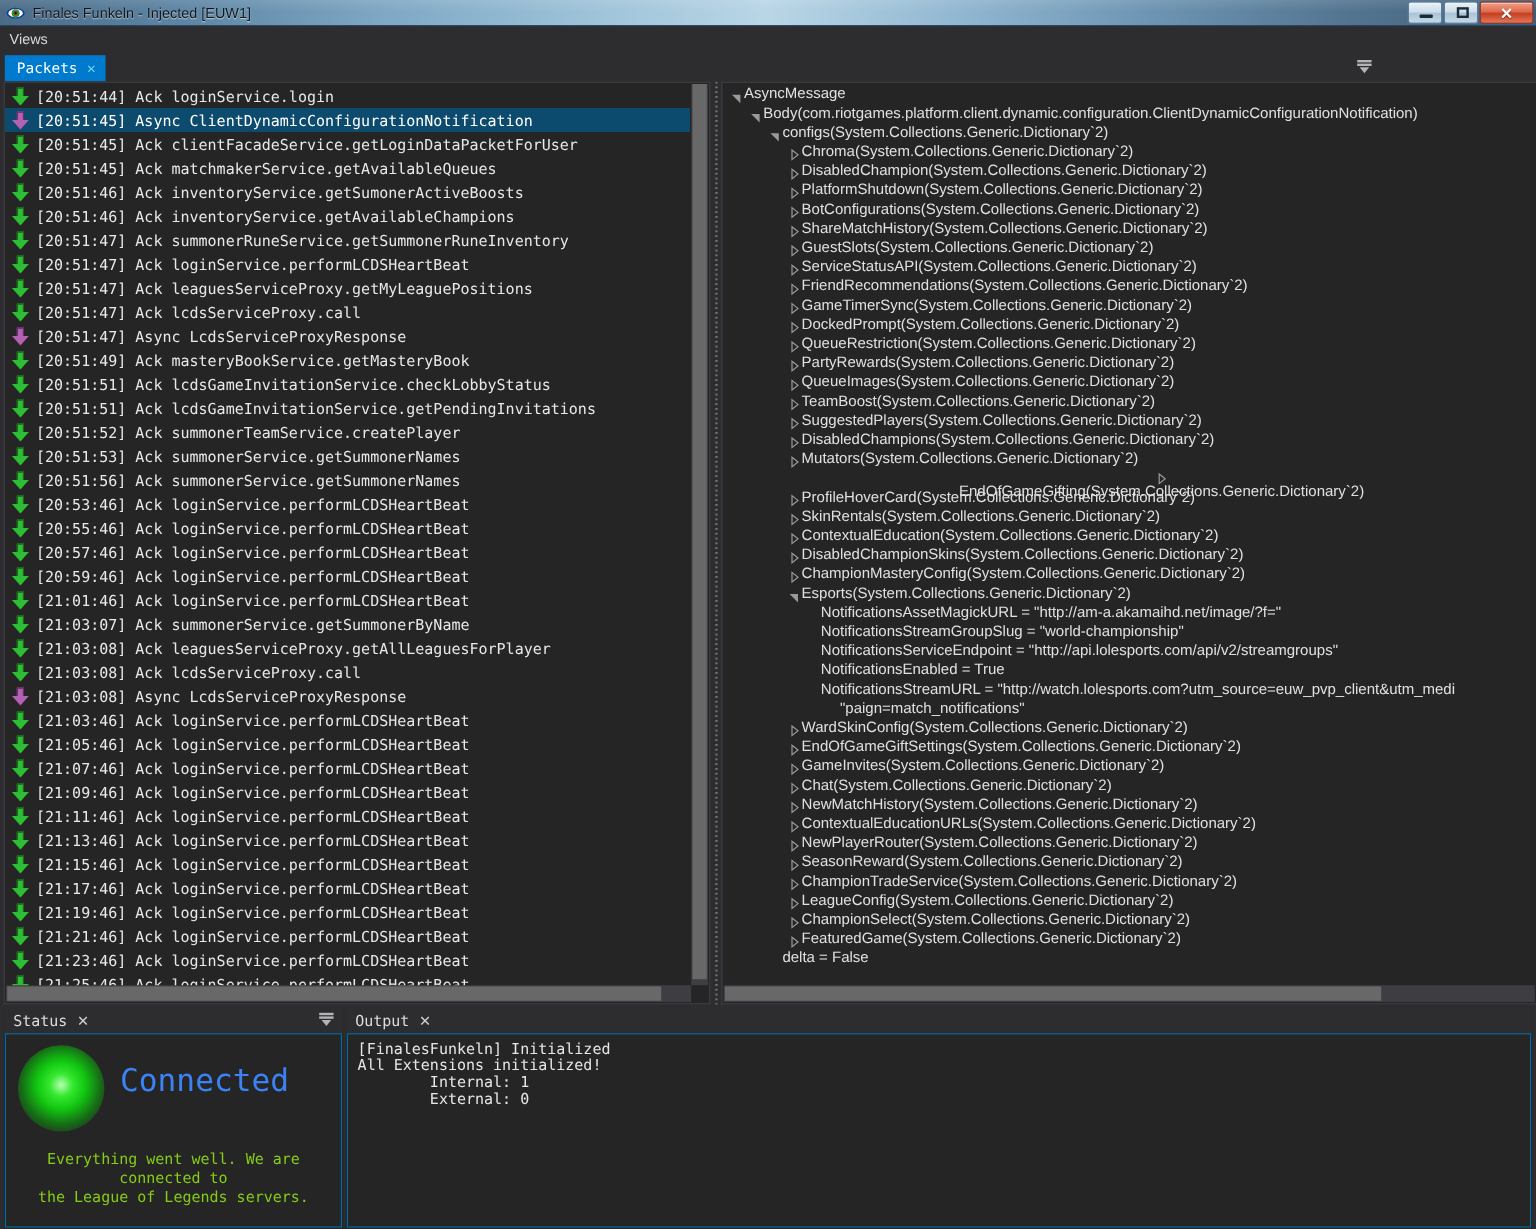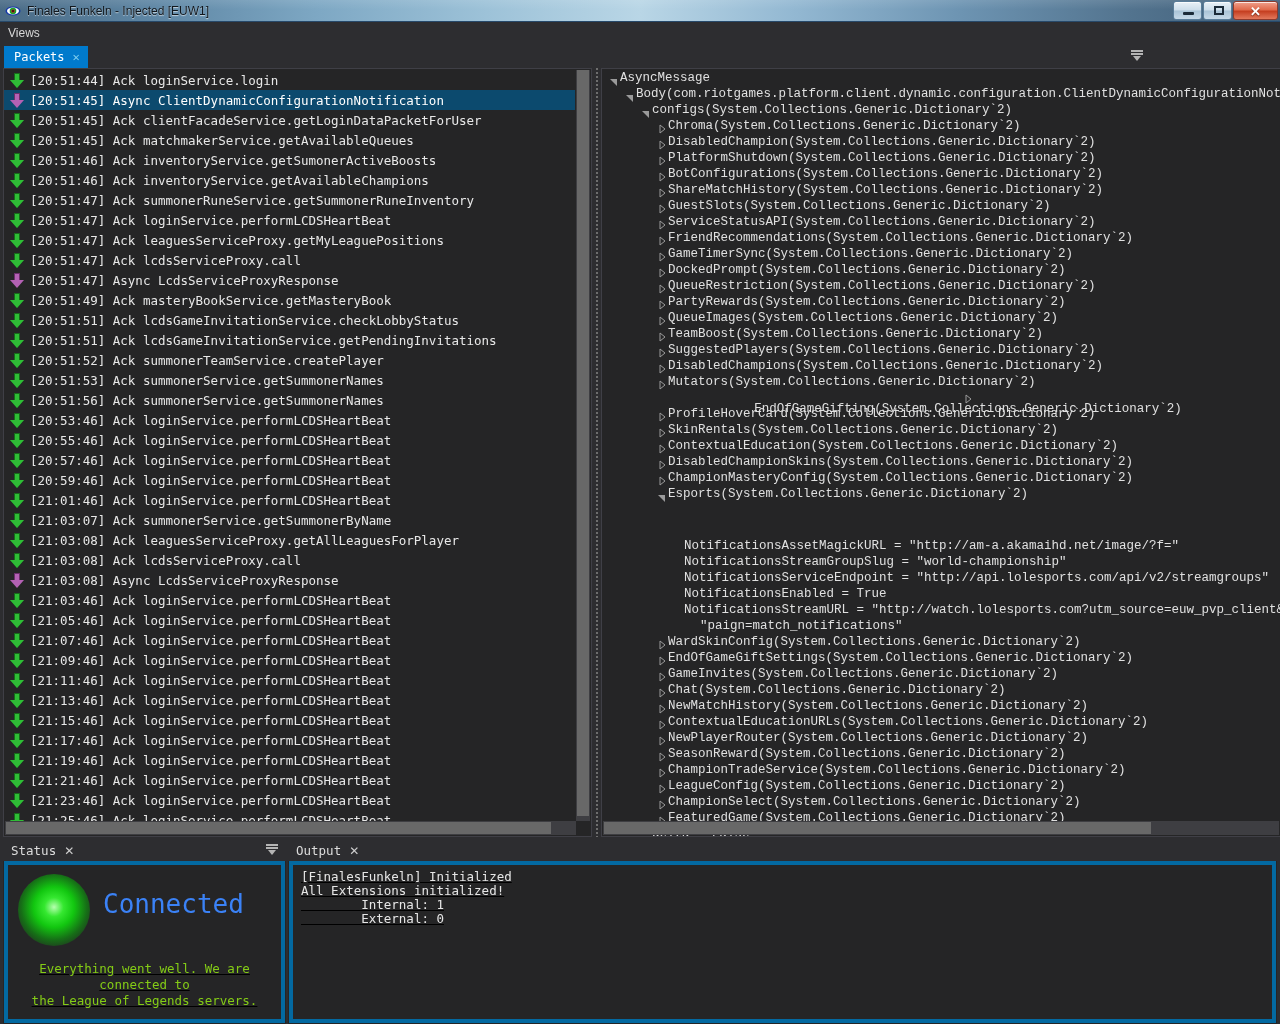--- a/index.html
+++ b/index.html
@@ -155,21 +155,21 @@
     background: #252526; border-left: 1px solid #3f3f46; border-top: 1px solid #3f3f46;
     border-bottom: 1px solid #3f3f46;
     overflow: hidden;
   }
   .tree-inner { position: absolute; left: 0; top: 0; right: 0; padding-top: 1px; }
   .tree-row {
     height: 16px; display: flex; align-items: center; white-space: nowrap;
   }
   .twisty { width: 12px; height: 12px; position: relative; flex: 0 0 auto; }
   .tree-text {
-    font-family: Liberation Mono, monospace; font-size: 12.5px; color: #e0e0e0;
+    font-family: Liberation Sans, sans-serif; font-size: 12.5px; color: #e0e0e0;
   }
 
   
   .bottom {
     position: absolute; left: 0; top: 840px; width: 1280px; height: 184px;
     background: #2d2d30;
   }
   .dock {
     position: absolute; top: 0; height: 184px; background: #252526;
   }
@@ -185,21 +185,21 @@
   .dock-menu .bar { position: absolute; left: 0; width: 12px; height: 2px; background: #b4b4b4; }
   .dock-menu .bar.b1 { top: 0; }
   .dock-menu .bar.b2 { top: 3px; }
   .dock-menu .tri {
     position: absolute; left: 2px; top: 6px;
     border-left: 4px solid transparent; border-right: 4px solid transparent;
     border-top: 5px solid #b4b4b4;
   }
   .dock-body {
     position: absolute; left: 1px; right: 1px; top: 21px; bottom: 1px;
-    background: #252526; border: 4px solid #0369a1; text-decoration: underline;
+    background: #252526; border: 1px solid #0369a1;
   }
 
   .status-led-wrap { position: relative; height: 90px; }
   .status-led {
     position: absolute; left: 10px; top: 9px; width: 72px; height: 72px;
     border-radius: 50%;
     background: radial-gradient(circle at 50% 46%, #b6ffb0 0%, #35e830 18%, #12c710 38%,
                 rgba(10,170,10,0.55) 62%, rgba(8,120,8,0.15) 82%, rgba(0,0,0,0) 100%);
   }
   .status-word {
@@ -701,21 +701,21 @@
               <path d="M4 2 L9 6 L4 10 Z" fill="none" stroke="#9a9a9a" stroke-width="1"></path>
             </svg></span>
           <span class="tree-text">ChampionMasteryConfig(System.Collections.Generic.Dictionary`2)</span>
         </div>
         <div class="tree-row" style="padding-left: 54px;">
           <span class="twisty"><svg width="12" height="12" viewBox="0 0 12 12">
               <path d="M2 4 L9 4 L9 11 Z" fill="#9a9a9a"></path>
             </svg></span>
           <span class="tree-text">Esports(System.Collections.Generic.Dictionary`2)</span>
         </div>
-        <div class="tree-row" style="padding-left: 70px; margin-top: 36px;">
+        <div class="tree-row" style="padding-left: 70px;">
           <span class="twisty"></span>
           <span class="tree-text">NotificationsAssetMagickURL = "http://am-a.akamaihd.net/image/?f="</span>
         </div>
         <div class="tree-row" style="padding-left: 70px;">
           <span class="twisty"></span>
           <span class="tree-text">NotificationsStreamGroupSlug = "world-championship"</span>
         </div>
         <div class="tree-row" style="padding-left: 70px;">
           <span class="twisty"></span>
           <span class="tree-text">NotificationsServiceEndpoint = "http://api.lolesports.com/api/v2/streamgroups"</span>

